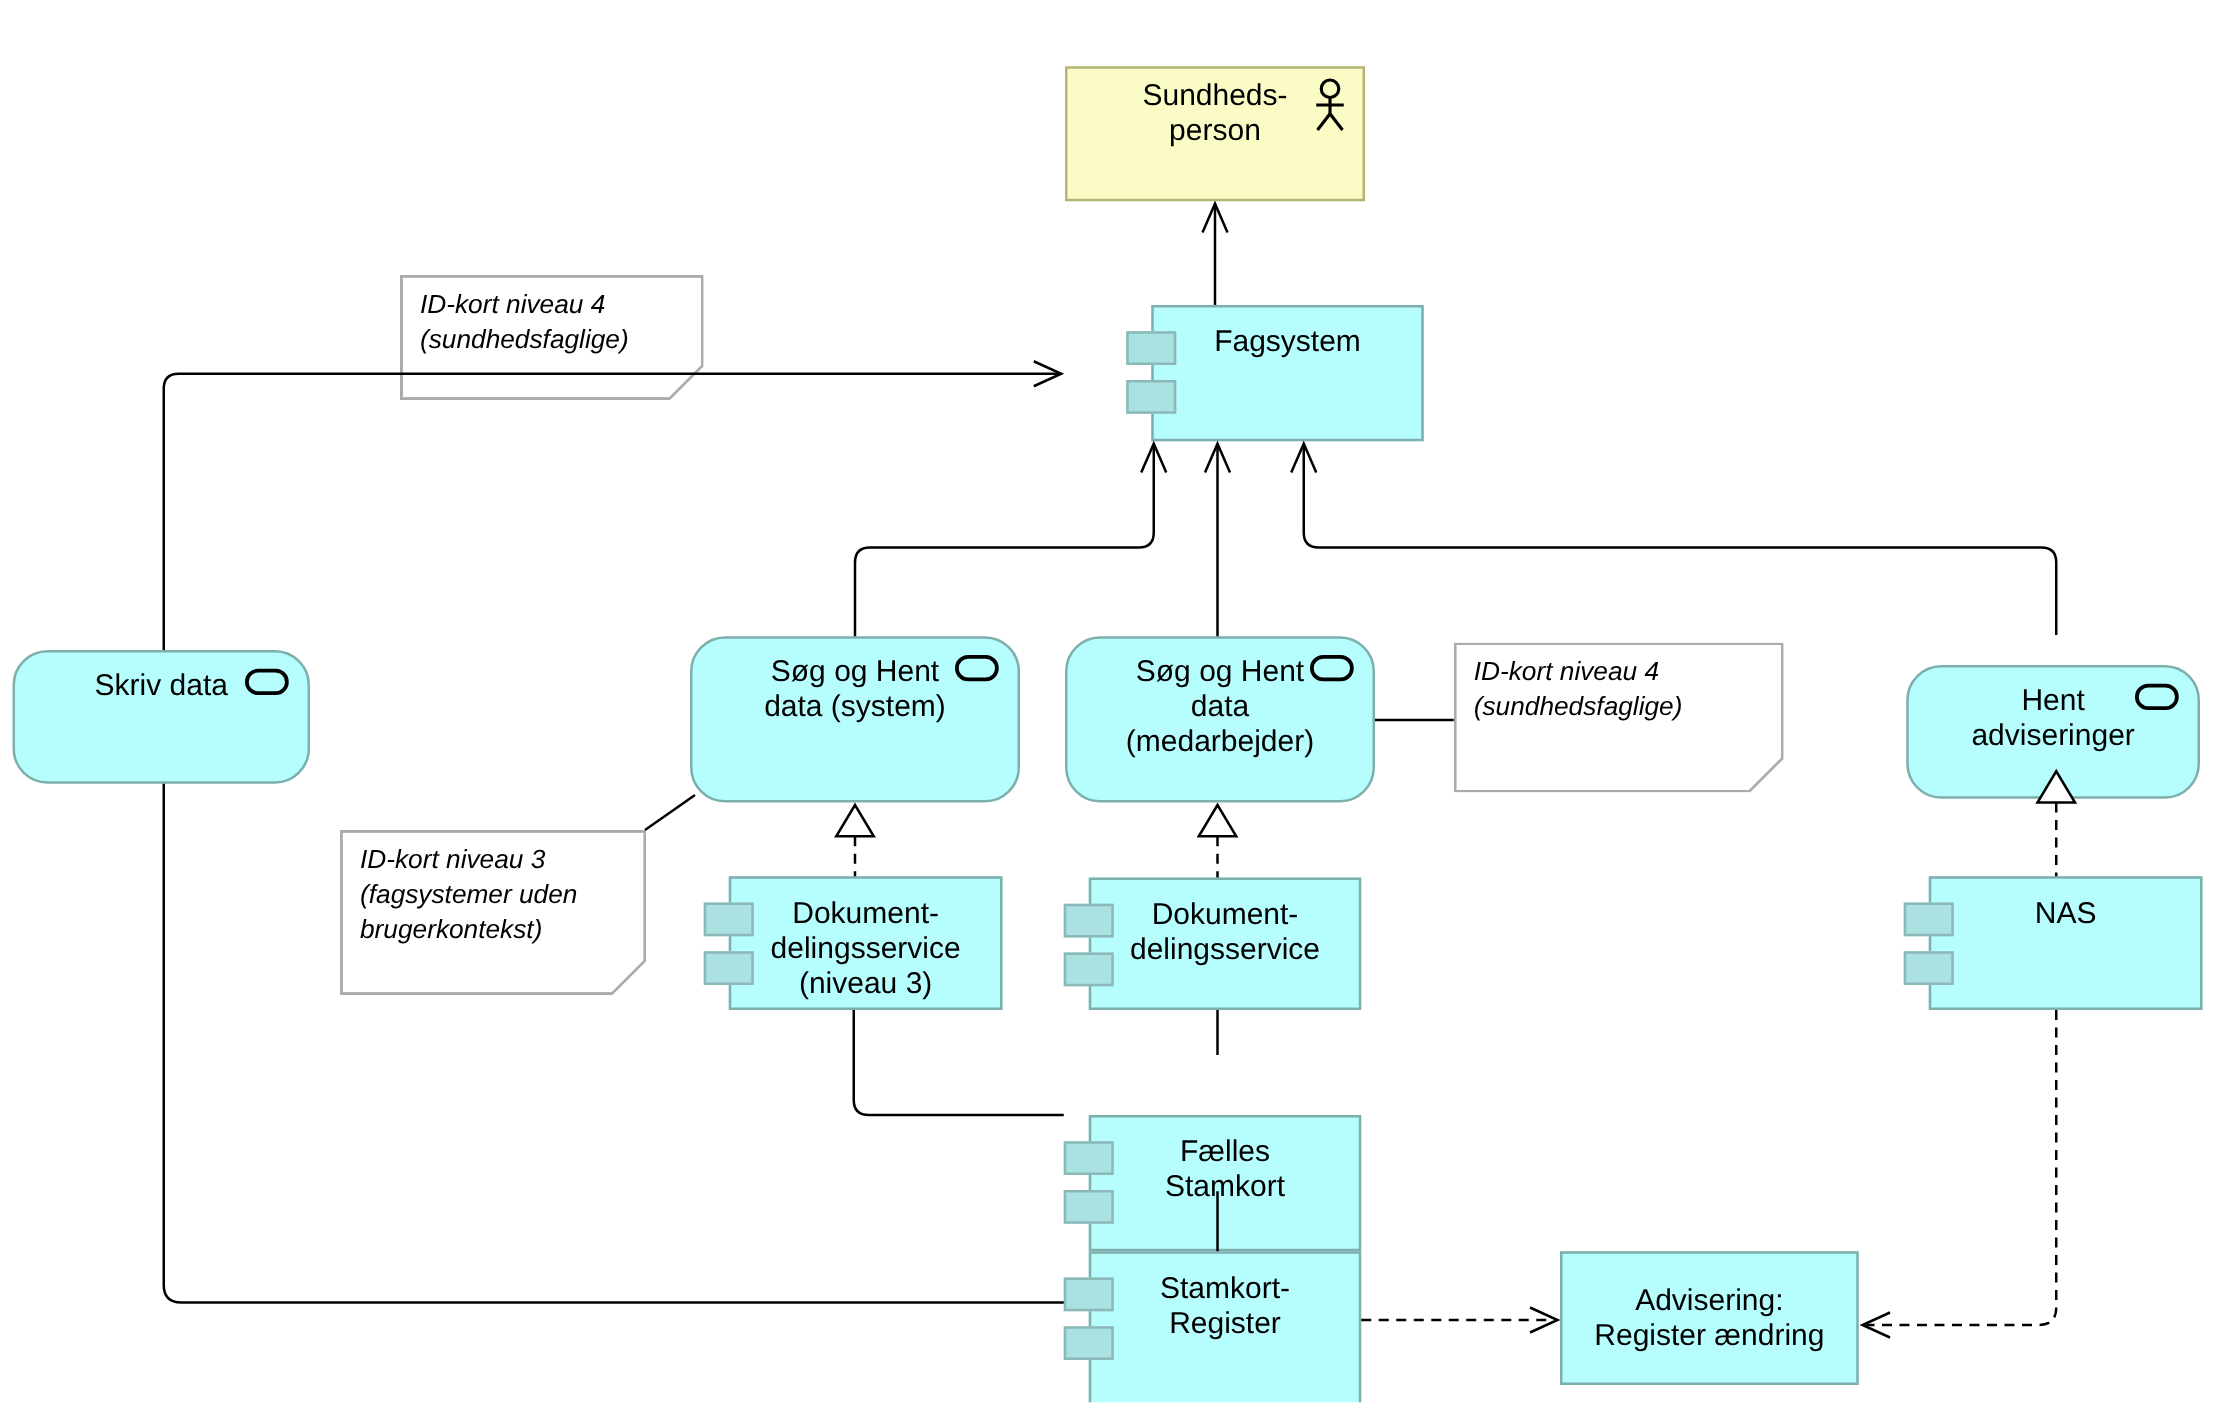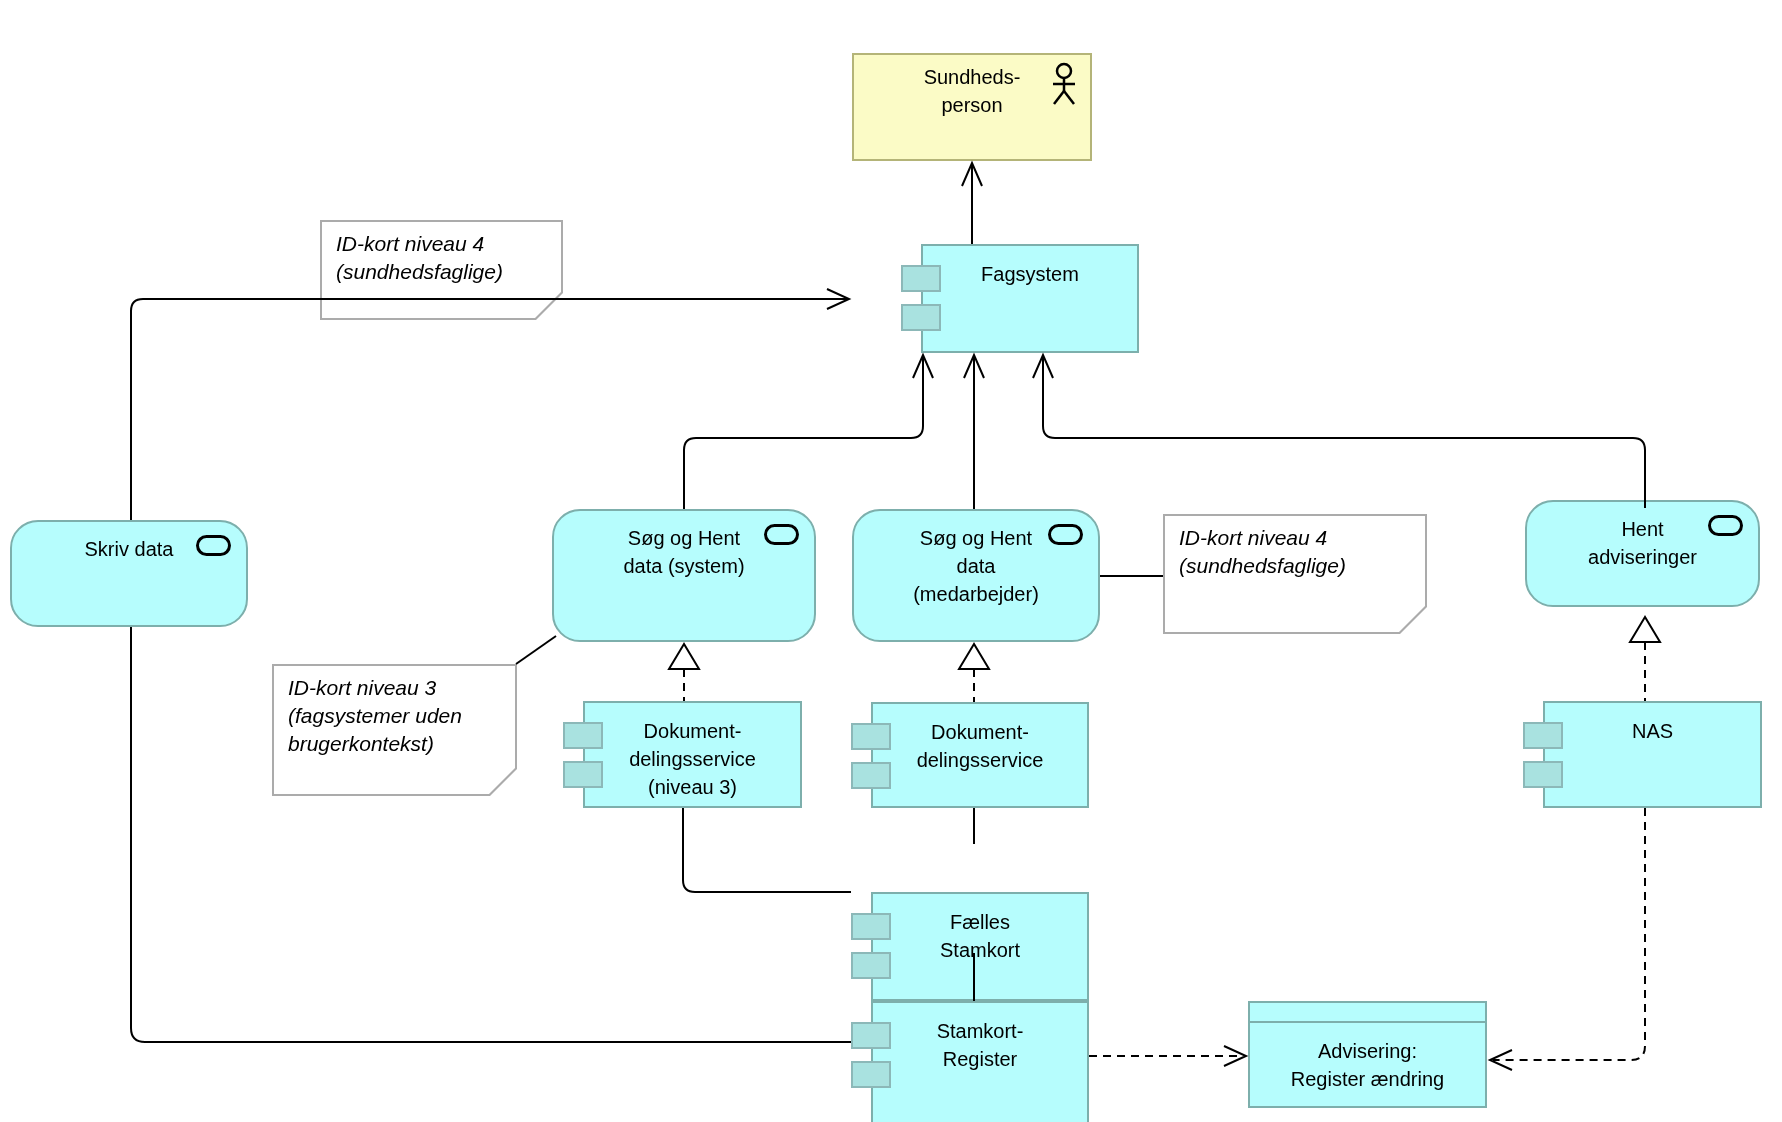--- a/index.html
+++ b/index.html
@@ -9,21 +9,21 @@
     width: 1782px; height: 1122px;
     background: #ffffff;
     font-family: "Liberation Sans", "DejaVu Sans", sans-serif;
     color: #000;
     overflow: hidden;
   }
   .node { position:absolute; }
   .label {
     white-space: pre-line;
     text-align: center;
-    font-size: 20px;
+    font-size: 24px;
     line-height: 28px;
     position: relative;
     z-index: 2;
   }
 
   
   .component {
     background: var(--app-fill, #b6fdfd);
     border: 2px solid var(--app-border, #7dafac);
   }
@@ -57,21 +57,21 @@
     background: var(--actor-fill, #fbfbc6);
     border: 2px solid var(--actor-border, #b4b478);
   }
   .actor .label { padding-top: 8px; }
   .actor-icon { position:absolute; top:7px; right:11px; z-index:3; }
 
   
   .dataobject {
     background: var(--app-fill, #b6fdfd);
     border: 2px solid var(--app-border, #7dafac);
-    display:flex; flex-direction:column;
+    display:flex; flex-direction:row;
   }
   .do-band { height:20px; border-bottom:2px solid var(--app-border, #7dafac); }
   .do-label-wrap { flex:1; display:flex; align-items:center; justify-content:center; }
 
   
   .note {
     position:absolute;
     background: var(--note-border, #ababab);
     clip-path: polygon(0 0, 100% 0, 100% calc(100% - 27px), calc(100% - 27px) 100%, 0 100%);
     font-style: italic;
@@ -90,21 +90,21 @@
     text-align: left;
     z-index: 2;
   }
 
   
   #n-sundhedsperson    { left:852px;  top:53px;   width:240px; height:108px; }
   #n-fagsystem         { left:921px;  top:244px;  width:218px; height:109px; }
   #n-skriv-data        { left:10px;   top:520px;  width:238px; height:107px; }
   #n-sog-system        { left:552px;  top:509px;  width:264px; height:133px; }
   #n-sog-medarbejder   { left:852px;  top:509px;  width:248px; height:133px; }
-  #n-hent-adviseringer { left:1525px; top:500px;  width:235px; height:107px; }
+  #n-hent-adviseringer { left:1525px; top:532px;  width:235px; height:107px; }
   #n-dokdeling-niveau3 { left:583px;  top:701px;  width:219px; height:107px; }
   #n-dokdeling         { left:871px;  top:702px;  width:218px; height:106px; }
   #n-nas               { left:1543px; top:701px;  width:219px; height:107px; }
   #n-faelles-stamkort  { left:871px;  top:892px;  width:218px; height:109px; }
   #n-stamkort-register { left:871px;  top:1001px; width:218px; height:126px; }
   #n-advisering        { left:1248px; top:1001px; width:239px; height:107px; }
 
   #note-idkort4-left  { left:320px;  top:220px; width:243px; height:100px; }
   #note-idkort4-right { left:1163px; top:514px; width:264px; height:120px; }
   #note-idkort3       { left:272px;  top:664px; width:245px; height:132px; }

